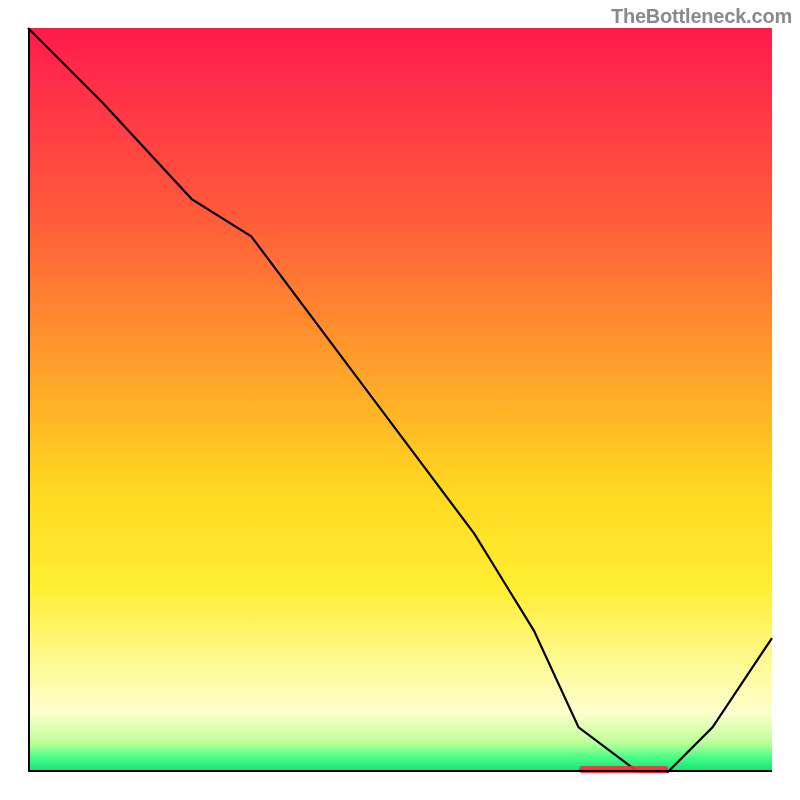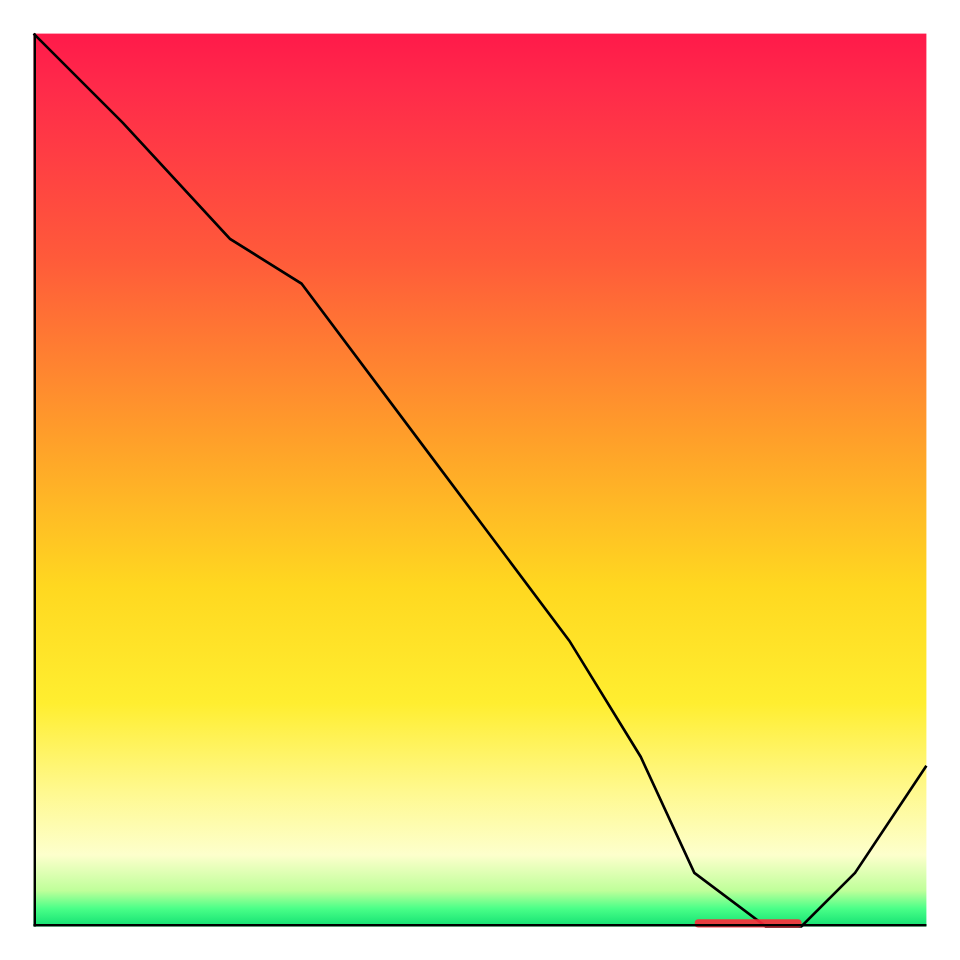--- a/index.html
+++ b/index.html
@@ -70,20 +70,21 @@
     background: #ff2a3a;
     border-radius: 3px;
     opacity: 0.9;
   }
 </style>
 </head>
 <body>
 
 <div class="container">
 
+  <div class="watermark">TheBottleneck.com</div>
 
   <div class="plot-frame">
 
     <div class="gradient-bg"></div>
 
     <svg class="curve" viewBox="0 0 744 744" preserveAspectRatio="none">
       <path fill="none" stroke="#000" stroke-width="2.2" d="M0.0 0.0 L74.4 74.4 L163.7 171.1 L223.2 208.3 L334.8 357.1 L446.4 505.9 L505.9 602.6 L550.6 699.4 L610.1 744.0 L639.8 744.0 L684.5 699.4 L744.0 610.1" id="curve-path"></path>
     </svg>
 
     <div class="marker-seg" id="marker-seg" style="left: 550.56px; width: 89.28px; top: 738px;"></div>

